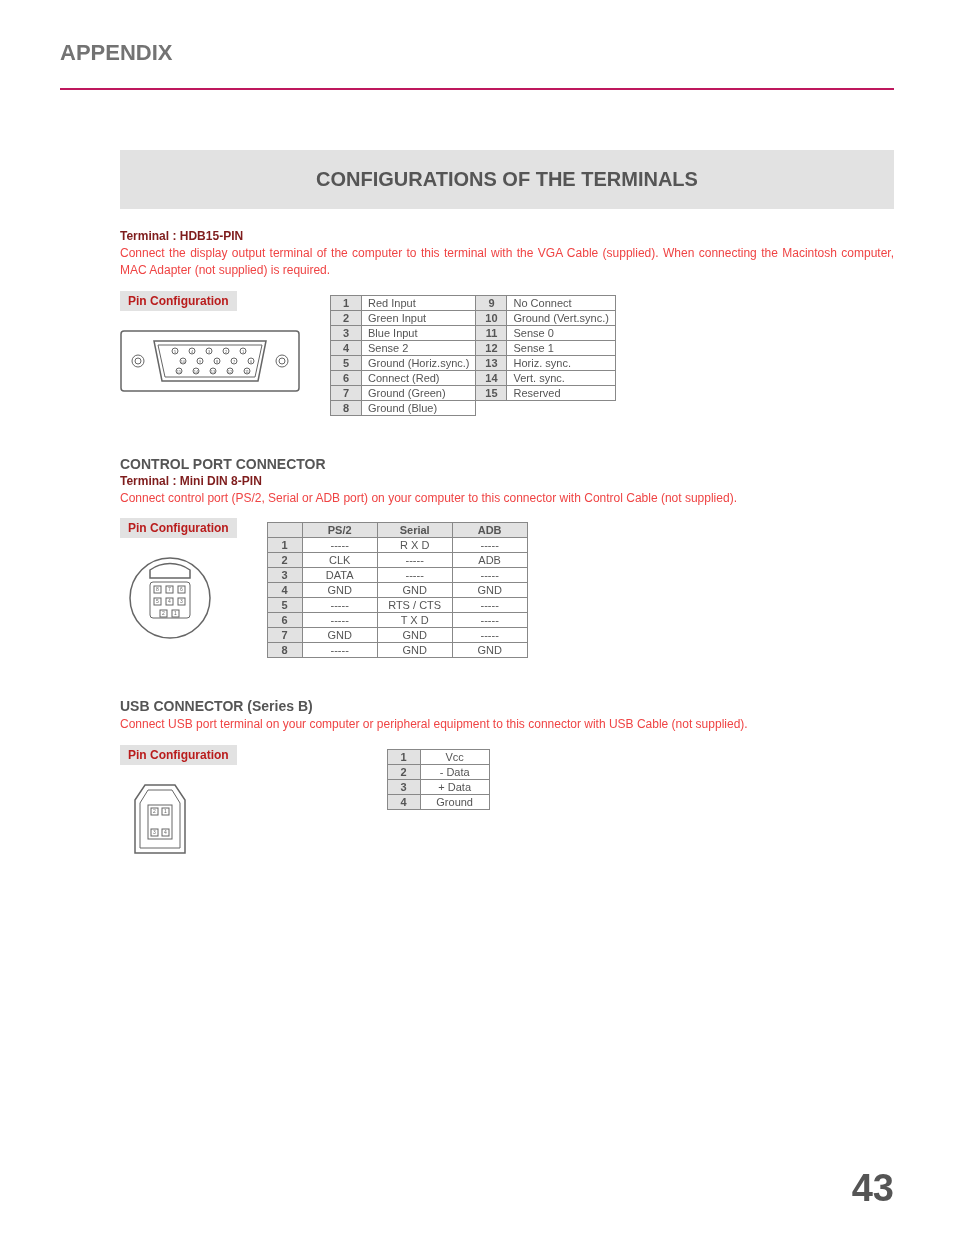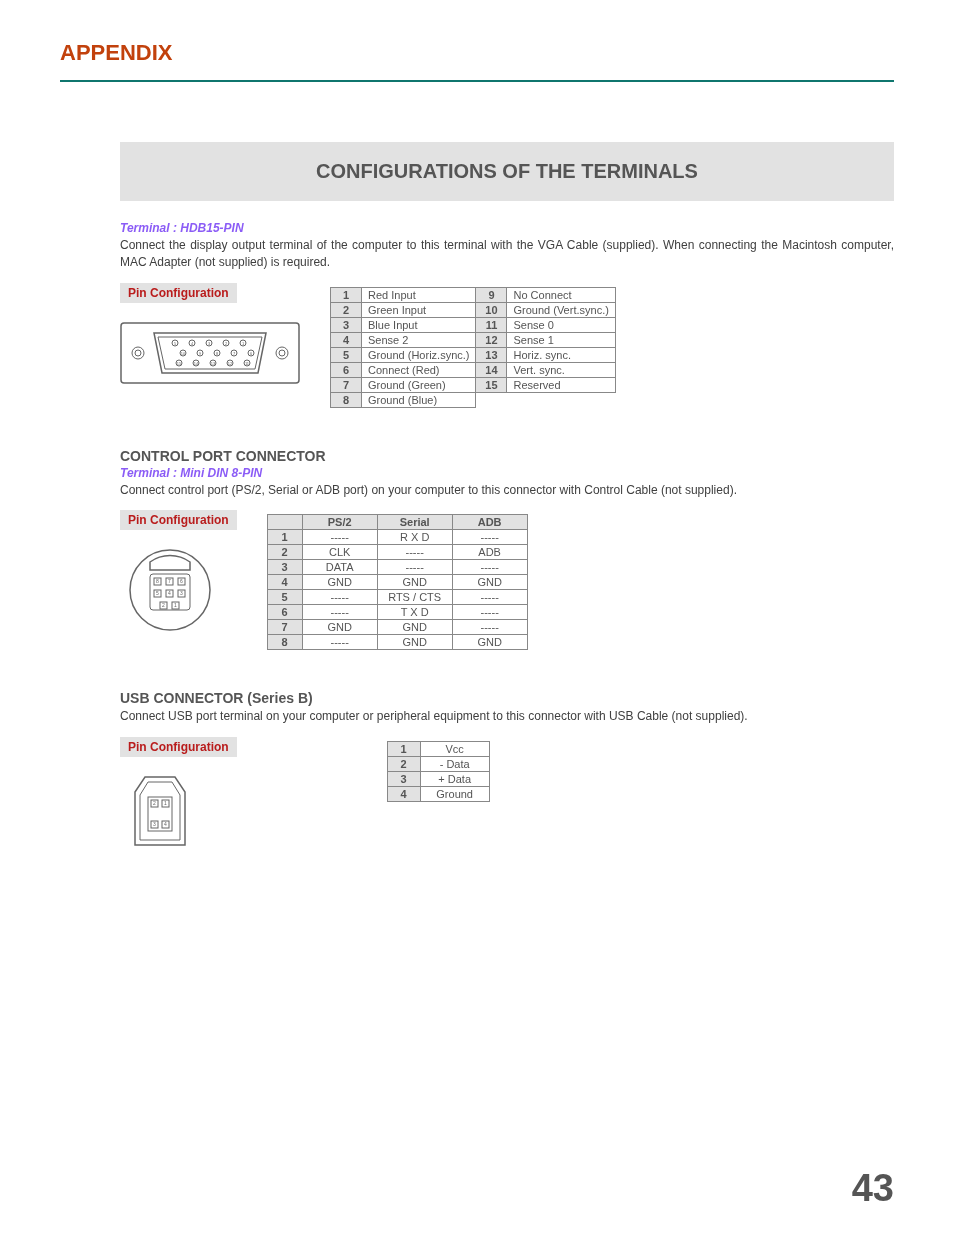--- a/index.html
+++ b/index.html
@@ -11,23 +11,23 @@
     height: 1235px;
     position: relative;
     box-sizing: border-box;
   }
   .page {
     padding: 40px 60px 40px 60px;
   }
   .header-title {
     font-size: 22px;
     font-weight: bold;
-    color: #c2410c;
-    border-bottom: 2px solid #0f766e;
-    padding-bottom: 14px;
+    color: #737373;
+    border-bottom: 2px solid #be185d;
+    padding-bottom: 22px;
     margin-bottom: 60px;
   }
   .section-title-bar {
     font-size: 20px;
     font-weight: bold;
     color: #555;
     background: #e2e2e2;
     text-align: center;
     padding: 18px 0;
     margin-left: 60px;
@@ -39,27 +39,26 @@
   }
   .sub-title {
     font-weight: bold;
     font-size: 14px;
     color: #555;
     margin-bottom: 2px;
   }
   .terminal-line {
     font-weight: bold;
     font-size: 12px;
-    color: #8b5cf6;
+    color: #7f1d1d;
     margin-bottom: 2px;
-    font-style: italic;
   }
   .desc {
     font-size: 12px;
-    color: #404040;
+    color: #ef4444;
     text-align: justify;
     line-height: 1.4;
     margin-bottom: 12px;
   }
   .row {
     display: flex;
     align-items: flex-start;
     gap: 30px;
   }
   .pin-config-label {

